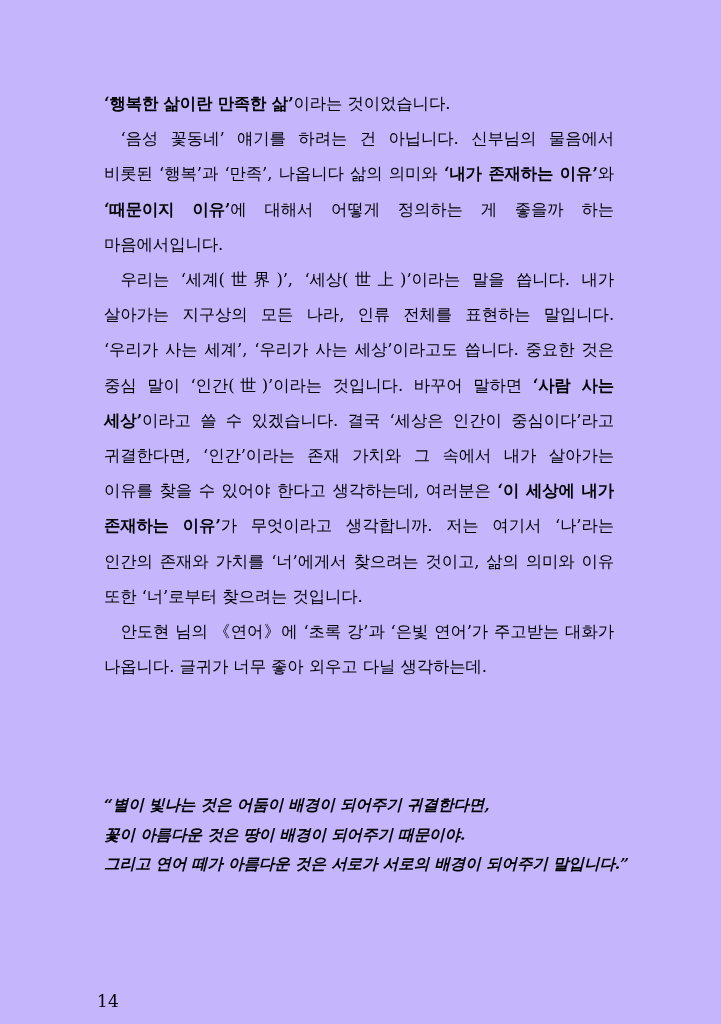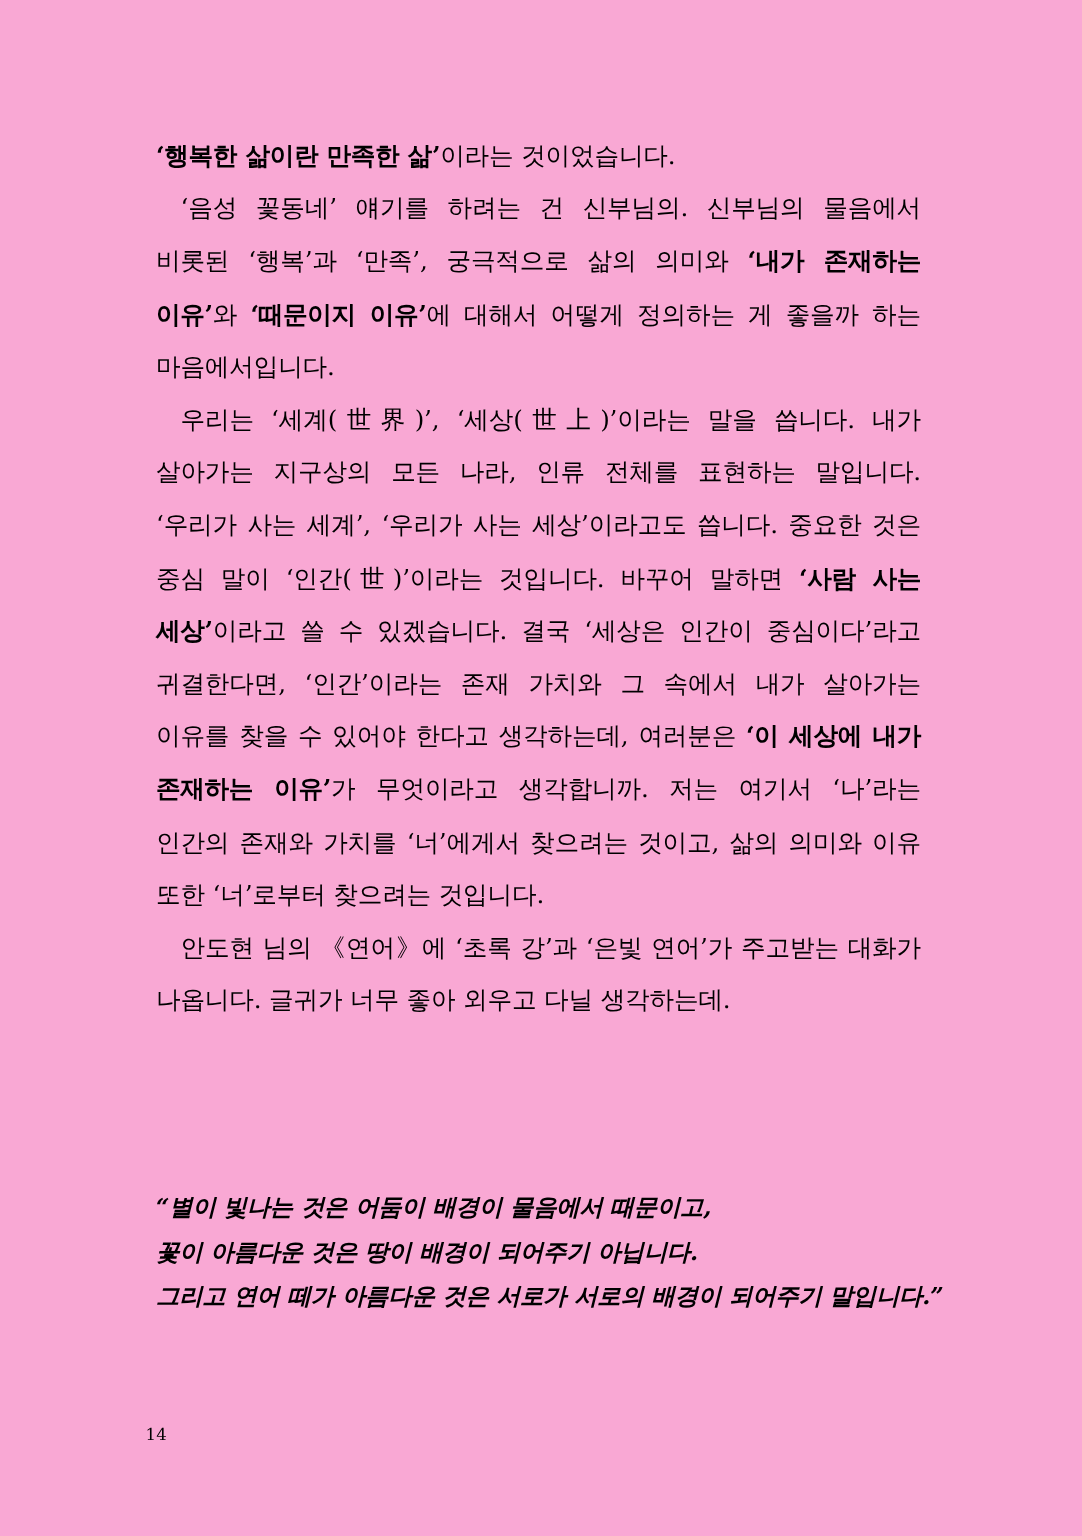--- a/index.html
+++ b/index.html
@@ -14,21 +14,21 @@
     position: relative;
     overflow: hidden;
     font-family: "DejaVu Serif", "Liberation Serif", serif;
     color: #000000;
     -webkit-font-smoothing: antialiased;
   }
 
   .page {
     position: absolute;
     inset: 0;
-    background: #f9a8d4;
+    background: #c4b5fd;
   }
 
   .text-block {
     position: absolute;
     left: 104px;
     top: 86px;
     width: 510px;
   }
 
   p.para {
@@ -70,40 +70,40 @@
     font-style: italic;
     text-align: left;
     word-break: keep-all;
     letter-spacing: -0.15px;
     white-space: nowrap;
   }
 
   .folio {
     position: absolute;
     left: 97px;
-    top: 946px;
-    font-size: 11px;
+    top: 990px;
+    font-size: 17px;
     line-height: 22px;
     font-weight: 400;
     letter-spacing: 0.2px;
   }
 </style>
 </head>
 <body style="background: rgb(255, 255, 255);">
 
 <div class="page">
 
   <div class="text-block">
     <p class="para"><span class="b">‘행복한 삶이란 만족한 삶’</span><span>이라는 것이었습니다.</span></p>
-    <p class="para indent"><span>‘음성 꽃동네’ 얘기를 하려는 건 신부님의. 신부님의 물음에서 비롯된 ‘행복’과 ‘만족’, 궁극적으로 삶의 의미와 </span><span class="b">‘내가 존재하는 이유’</span><span>와 </span><span class="b">‘때문이지 이유’</span><span>에 대해서 어떻게 정의하는 게 좋을까 하는 마음에서입니다.</span></p>
+    <p class="para indent"><span>‘음성 꽃동네’ 얘기를 하려는 건 아닙니다. 신부님의 물음에서 비롯된 ‘행복’과 ‘만족’, 나옵니다 삶의 의미와 </span><span class="b">‘내가 존재하는 이유’</span><span>와 </span><span class="b">‘때문이지 이유’</span><span>에 대해서 어떻게 정의하는 게 좋을까 하는 마음에서입니다.</span></p>
     <p class="para indent gap-para"><span>우리는 ‘세계(世界)’, ‘세상(世上)’이라는 말을 씁니다. 내가 살아가는 지구상의 모든 나라, 인류 전체를 표현하는 말입니다. ‘우리가 사는 세계’, ‘우리가 사는 세상’이라고도 씁니다. 중요한 것은 중심 말이 ‘인간(世)’이라는 것입니다. 바꾸어 말하면 </span><span class="b">‘사람 사는 세상’</span><span>이라고 쓸 수 있겠습니다. 결국 ‘세상은 인간이 중심이다’라고 귀결한다면, ‘인간’이라는 존재 가치와 그 속에서 내가 살아가는 이유를 찾을 수 있어야 한다고 생각하는데, 여러분은 </span><span class="b">‘이 세상에 내가 존재하는 이유’</span><span>가 무엇이라고 생각합니까. 저는 여기서 ‘나’라는 인간의 존재와 가치를 ‘너’에게서 찾으려는 것이고, 삶의 의미와 이유 또한 ‘너’로부터 찾으려는 것입니다.</span></p>
     <p class="para indent gap-para"><span>안도현 님의 《연어》에 ‘초록 강’과 ‘은빛 연어’가 주고받는 대화가 나옵니다. 글귀가 너무 좋아 외우고 다닐 생각하는데.</span></p>
   </div>
 
   <div class="quote-block">
-    <p class="quote-line">“별이 빛나는 것은 어둠이 배경이 물음에서 때문이고,</p>
-    <p class="quote-line">꽃이 아름다운 것은 땅이 배경이 되어주기 아닙니다.</p>
+    <p class="quote-line">“별이 빛나는 것은 어둠이 배경이 되어주기 귀결한다면,</p>
+    <p class="quote-line">꽃이 아름다운 것은 땅이 배경이 되어주기 때문이야.</p>
     <p class="quote-line">그리고 연어 떼가 아름다운 것은 서로가 서로의 배경이 되어주기 말입니다.”</p>
   </div>
 
   <div class="folio">14</div>
 
 </div>
 
 </body></html>

